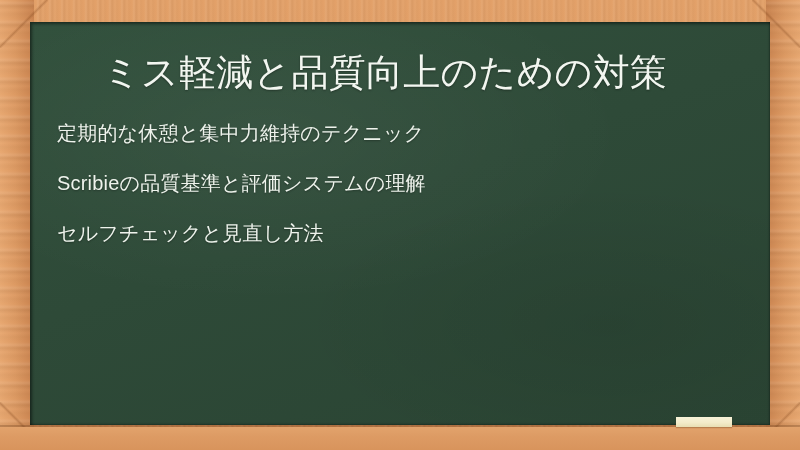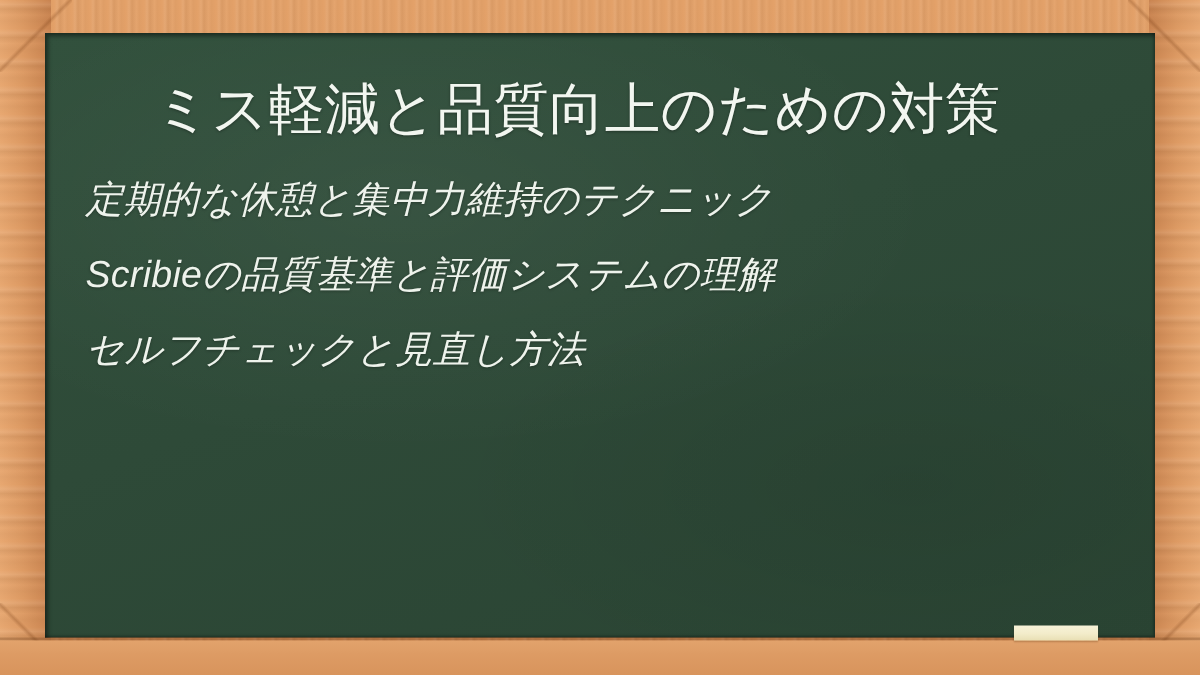--- a/index.html
+++ b/index.html
@@ -122,27 +122,26 @@
     margin-left: 39px;
   }
 
   .bullets {
     position: absolute;
     left: 27px;
     top: 86px;
     right: 20px;
   }
   .bullet {
-    font-size: 25px;
+    font-size: 20px;
     line-height: 50px;
     color: #eef3ec;
     letter-spacing: 0.2px;
     white-space: nowrap;
     text-shadow: 0 1px 2px rgba(0,0,0,0.30);
-    font-style: italic;
   }
 
   
   .chalk {
     position: absolute;
     left: 676px;
     top: 417px;
     width: 56px;
     height: 10px;
     background: linear-gradient(180deg, #f7f2d8 0%, #f3ecca 55%, #e8dfb4 100%);

